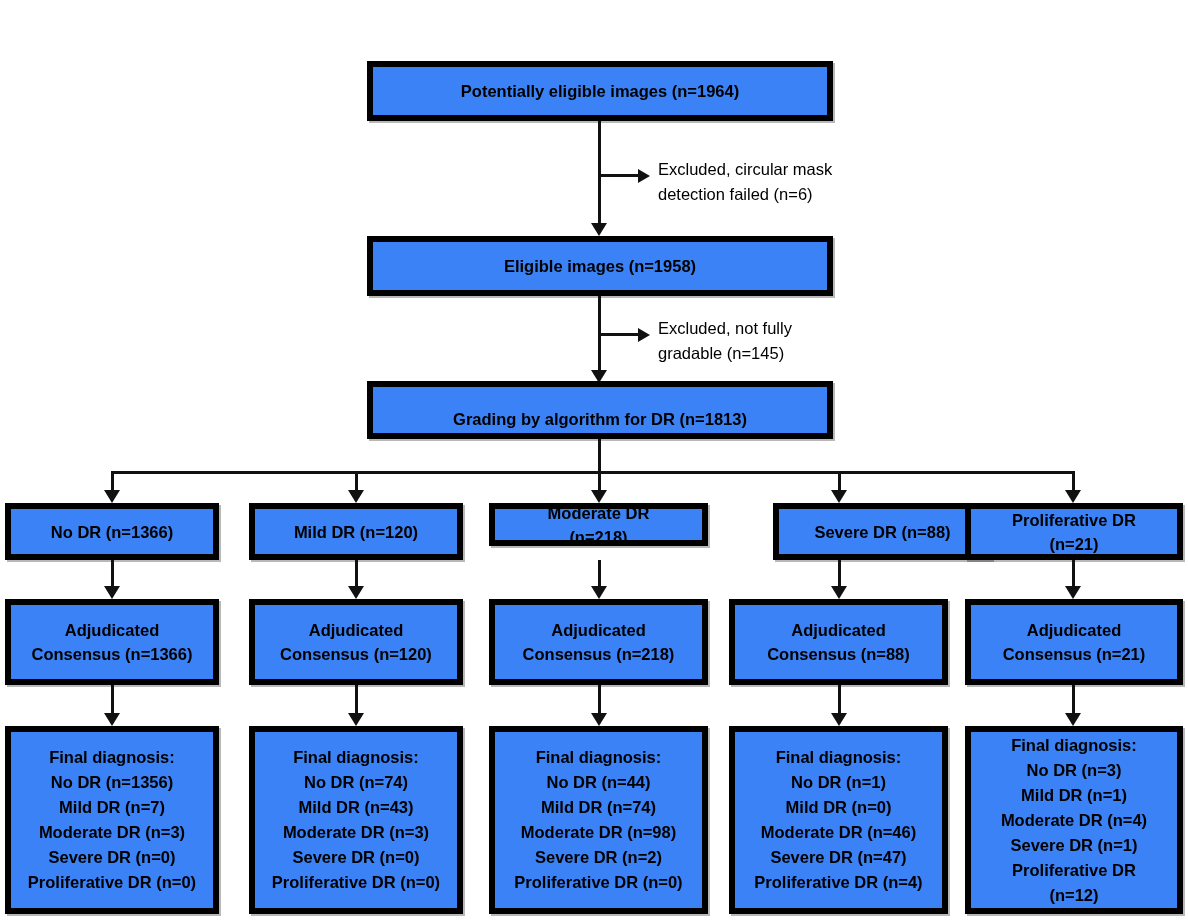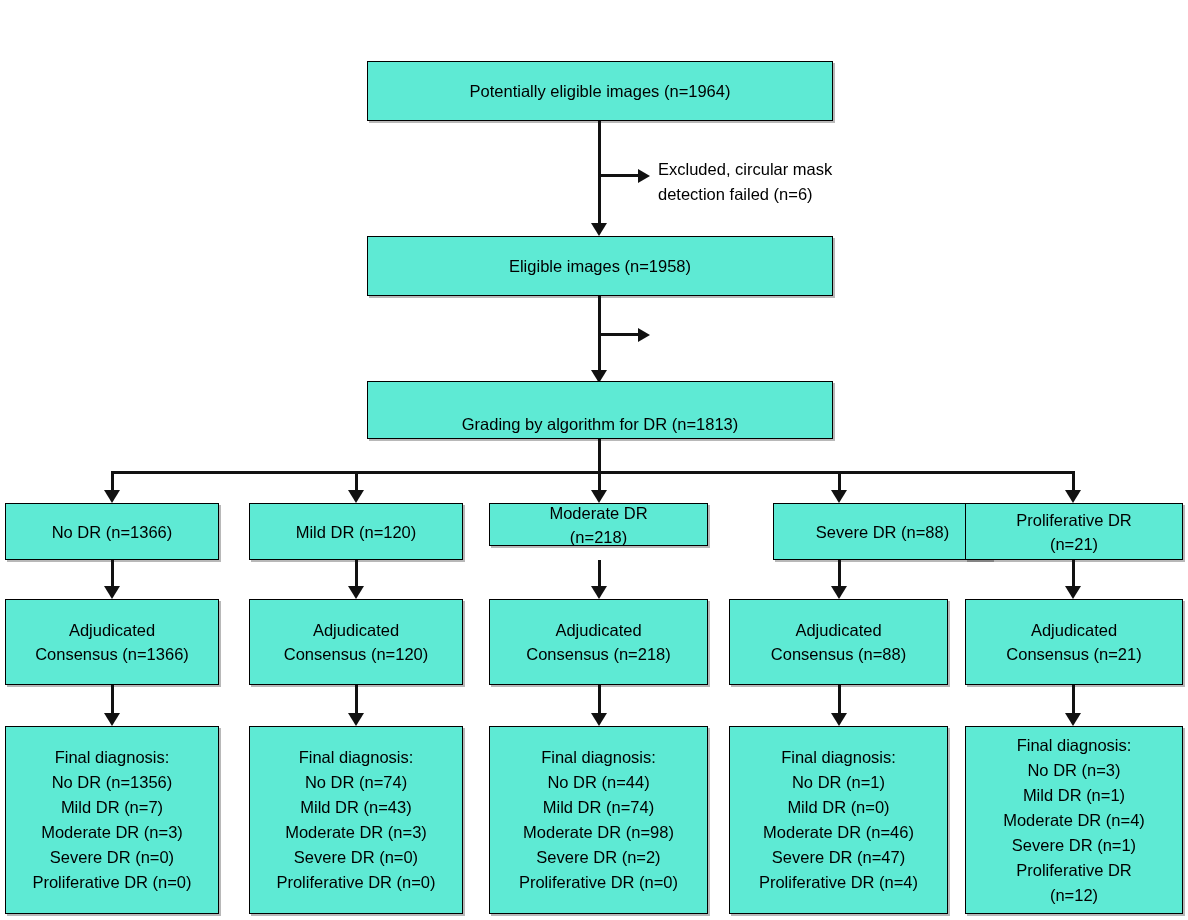--- a/index.html
+++ b/index.html
@@ -30,31 +30,32 @@
     font-size: 27px;
     line-height: 32px;
     letter-spacing: 0.2px;
     color: #000;
   }
 
   
   .node {
     position: absolute;
     box-sizing: border-box;
-    background: #5eead4;
-    border: 1px solid #000000;
+    background: #3b82f6;
+    border: 6px solid #000000;
     box-shadow: 2px 2px 0 rgba(0,0,0,0.28);
     display: flex;
     align-items: center;
     justify-content: center;
     text-align: center;
     font-size: 16.5px;
     line-height: 24px;
     color: #000;
     padding: 2px 6px;
+    font-weight: bold;
   }
   .node.stack {
     flex-direction: column;
     justify-content: center;
   }
   .node .ln { display: block; white-space: nowrap; }
 
   
   .node.final {
     font-size: 16.5px;
@@ -123,20 +124,24 @@
 
   <div class="node" style="left:367px; top:236px; width:466px; height:60px;">
     <span class="ln">Eligible images (n=1958)</span>
   </div>
 
   <div class="vline" style="left:598px; top:296px; height:77px;"></div>
   <div class="arrow-down" style="left:591px; top:370px;"></div>
 
   <div class="hline" style="left:598px; top:333px; width:44px;"></div>
   <div class="arrow-right" style="left:638px; top:328px;"></div>
+  <div class="side-label" style="left:658px; top:316px;">
+    <span class="ln">Excluded, not fully</span>
+    <span class="ln">gradable (n=145)</span>
+  </div>
 
   <div class="node" style="left:367px; top:381px; width:466px; height:58px;align-items:flex-end;">
     <span class="ln">Grading by algorithm for DR (n=1813)</span>
   </div>
 
   <div class="vline" style="left:598px; top:439px; height:35px;"></div>
   <div class="hline" style="left:111px; top:471px; width:964px;"></div>
 
   <div class="vline" style="left:111px; top:471px; height:22px;"></div>
   <div class="arrow-down" style="left:104px; top:490px;"></div>

